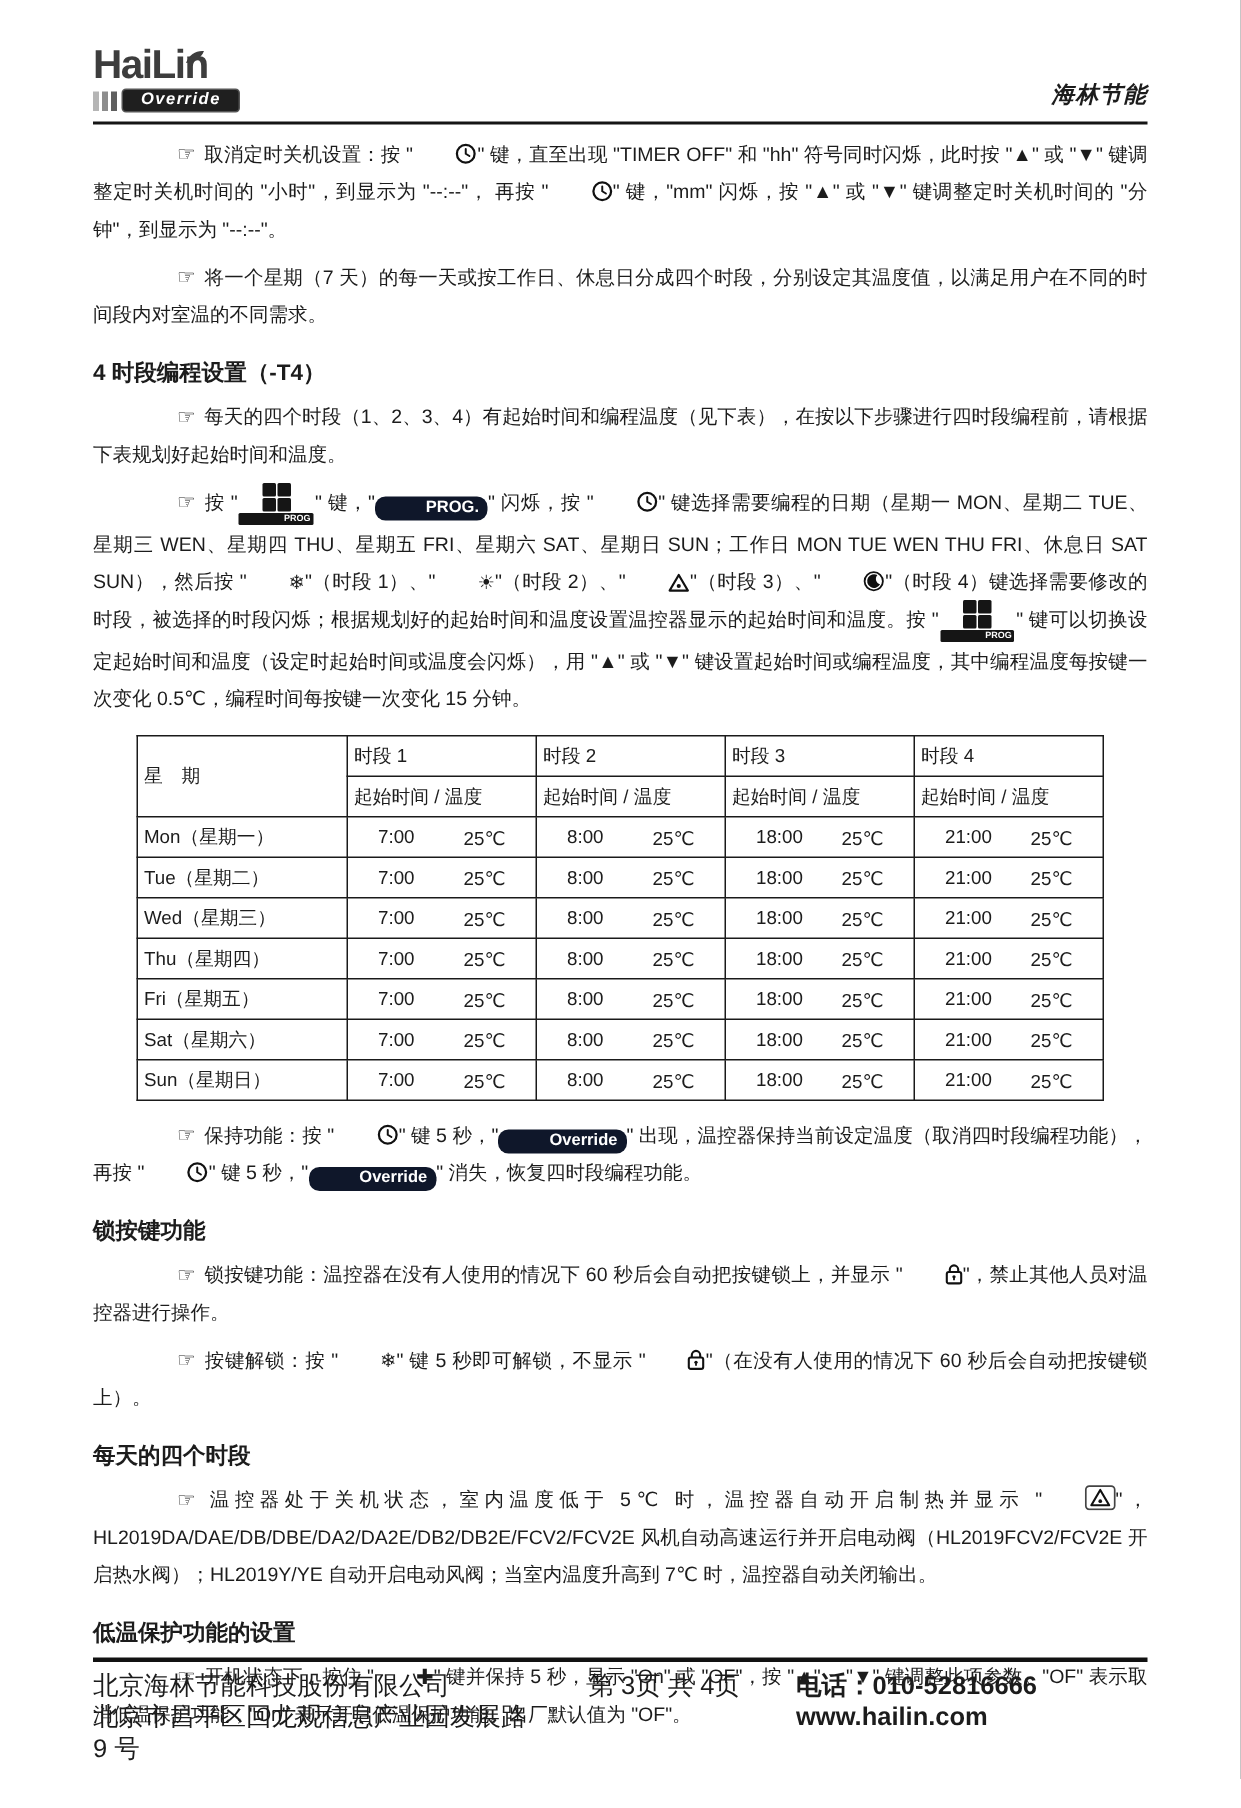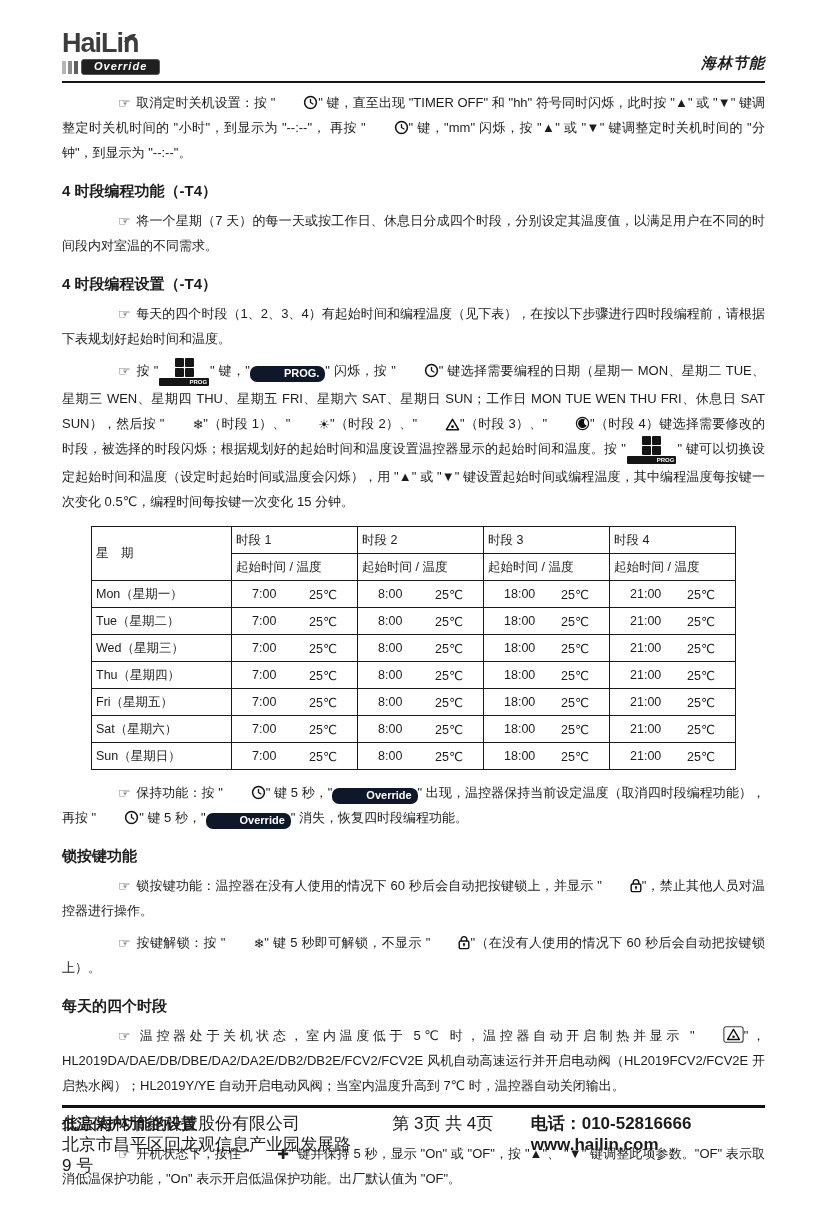--- a/index.html
+++ b/index.html
@@ -76,21 +76,20 @@
   </div>
 
   <div class="doc">
       <p class="para"><span class="iglyph pointer">☞</span><span> 取消定时关机设置：按 "</span><span class="svgicon"><svg width="15" height="15" viewBox="0 0 16 16">
             <circle cx="8" cy="8" r="6.3" fill="none" stroke="#111" stroke-width="1.6"></circle>
             <path d="M8 4.6V8l2.6 1.6" fill="none" stroke="#111" stroke-width="1.4" stroke-linecap="round"></path>
           </svg></span><span>" 键，直至出现 "TIMER OFF" 和 "hh" 符号同时闪烁，此时按 "▲" 或 "▼" 键调整定时关机时间的 "小时"，到显示为 "--:--"， 再按 "</span><span class="svgicon"><svg width="15" height="15" viewBox="0 0 16 16">
             <circle cx="8" cy="8" r="6.3" fill="none" stroke="#111" stroke-width="1.6"></circle>
             <path d="M8 4.6V8l2.6 1.6" fill="none" stroke="#111" stroke-width="1.4" stroke-linecap="round"></path>
           </svg></span><span>" 键，"mm" 闪烁，按 "▲" 或 "▼" 键调整定时关机时间的 "分钟"，到显示为 "--:--"。</span></p>
-      <h2 class="sec">4 时段编程功能（-T4）</h2>
       <p class="para"><span class="iglyph pointer">☞</span><span> 将一个星期（7 天）的每一天或按工作日、休息日分成四个时段，分别设定其温度值，以满足用户在不同的时间段内对室温的不同需求。</span></p>
       <h2 class="sec">4 时段编程设置（-T4）</h2>
       <p class="para"><span class="iglyph pointer">☞</span><span> 每天的四个时段（1、2、3、4）有起始时间和编程温度（见下表），在按以下步骤进行四时段编程前，请根据下表规划好起始时间和温度。</span></p>
       <p class="para"><span class="iglyph pointer">☞</span><span> 按 "</span><span class="progkey"><span class="grid">
             <span class="cell">1</span>
             <span class="cell">2</span>
             <span class="cell">3</span>
             <span class="cell">4</span>
           </span><br><span class="lbl">PROG</span></span><span>" 键，"</span><span class="badge">PROG.</span><span>" 闪烁，按 "</span><span class="svgicon"><svg width="15" height="15" viewBox="0 0 16 16">
             <circle cx="8" cy="8" r="6.3" fill="none" stroke="#111" stroke-width="1.6"></circle>

